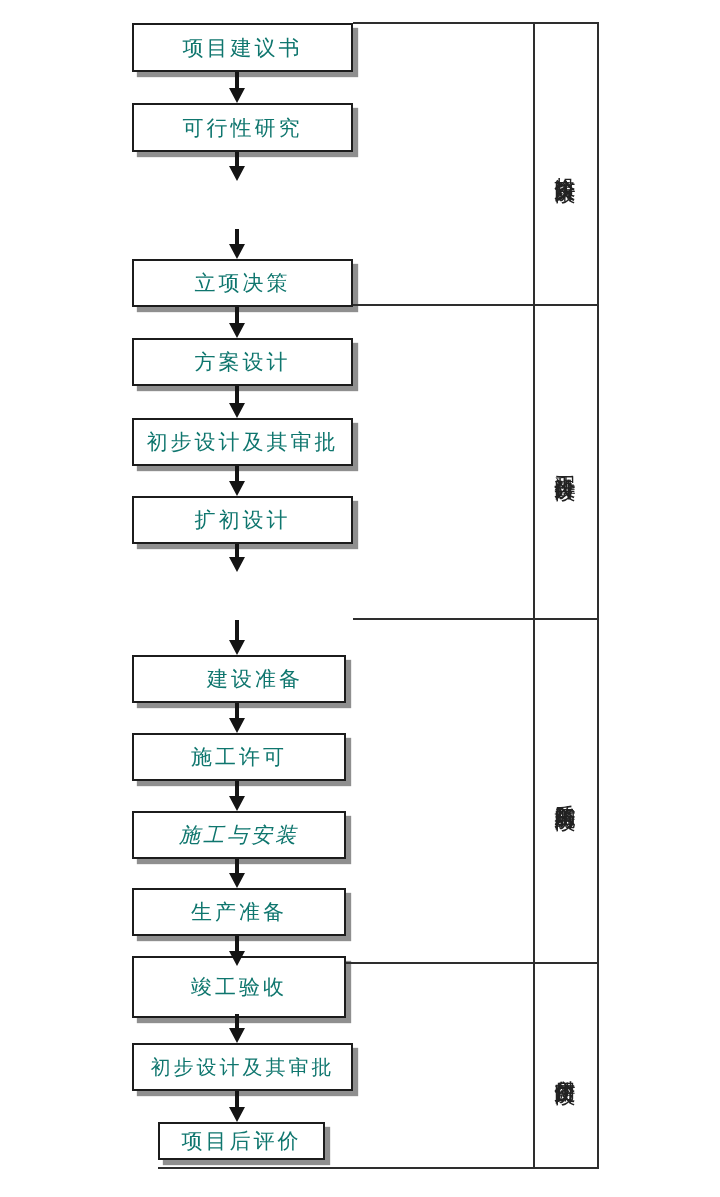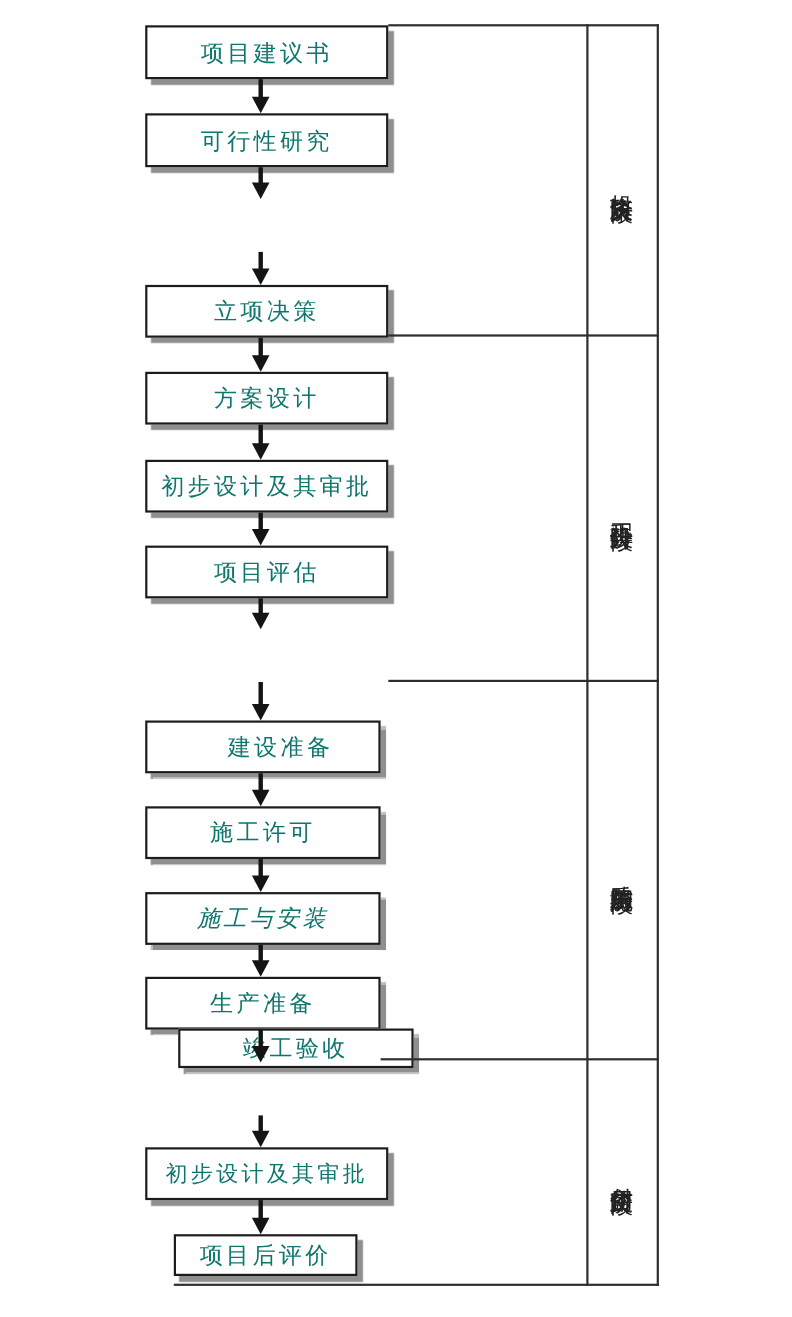--- a/index.html
+++ b/index.html
@@ -33,28 +33,28 @@
 <body>
 
 <div class="canvas">
 
   <div class="flow-box" style="top:23px;left:132px;width:221px;height:49px;">项目建议书</div>
   <div class="flow-box" style="top:103px;left:132px;width:221px;height:49px;">可行性研究</div>
   <div class="flow-box" style="top:259px;left:132px;width:221px;height:48px;">立项决策</div>
 
   <div class="flow-box" style="top:338px;left:132px;width:221px;height:48px;">方案设计</div>
   <div class="flow-box" style="top:418px;left:132px;width:221px;height:48px;">初步设计及其审批</div>
-  <div class="flow-box" style="top:496px;left:132px;width:221px;height:48px;">项目评估</div>
+  <div class="flow-box" style="top:496px;left:132px;width:221px;height:48px;">扩初设计</div>
 
   <div class="flow-box" style="top:655px;left:132px;width:214px;height:48px;padding-left:32px;">建设准备</div>
   <div class="flow-box" style="top:733px;left:132px;width:214px;height:48px;">施工许可</div>
   <div class="flow-box" style="top:811px;left:132px;width:214px;height:48px;font-style:italic;">施工与安装</div>
   <div class="flow-box" style="top:888px;left:132px;width:214px;height:48px;">生产准备</div>
 
-  <div class="flow-box" style="top:935px;left:132px;width:214px;height:36px;margin-left:30px;">竣工验收</div>
+  <div class="flow-box" style="top:956px;left:132px;width:214px;height:62px;">竣工验收</div>
   <div class="flow-box small" style="top:1043px;left:132px;width:221px;height:48px;">初步设计及其审批</div>
   <div class="flow-box" style="top:1122px;left:158px;width:167px;height:38px;text-align:right;">项目后评价</div>
 
   <div class="arrow" style="top:72px;height:31px;">
     <div class="arrow-shaft"></div>
     <div class="arrow-head"></div>
   </div>
   <div class="arrow" style="top:152px;height:29px;">
     <div class="arrow-shaft"></div>
     <div class="arrow-head"></div>

